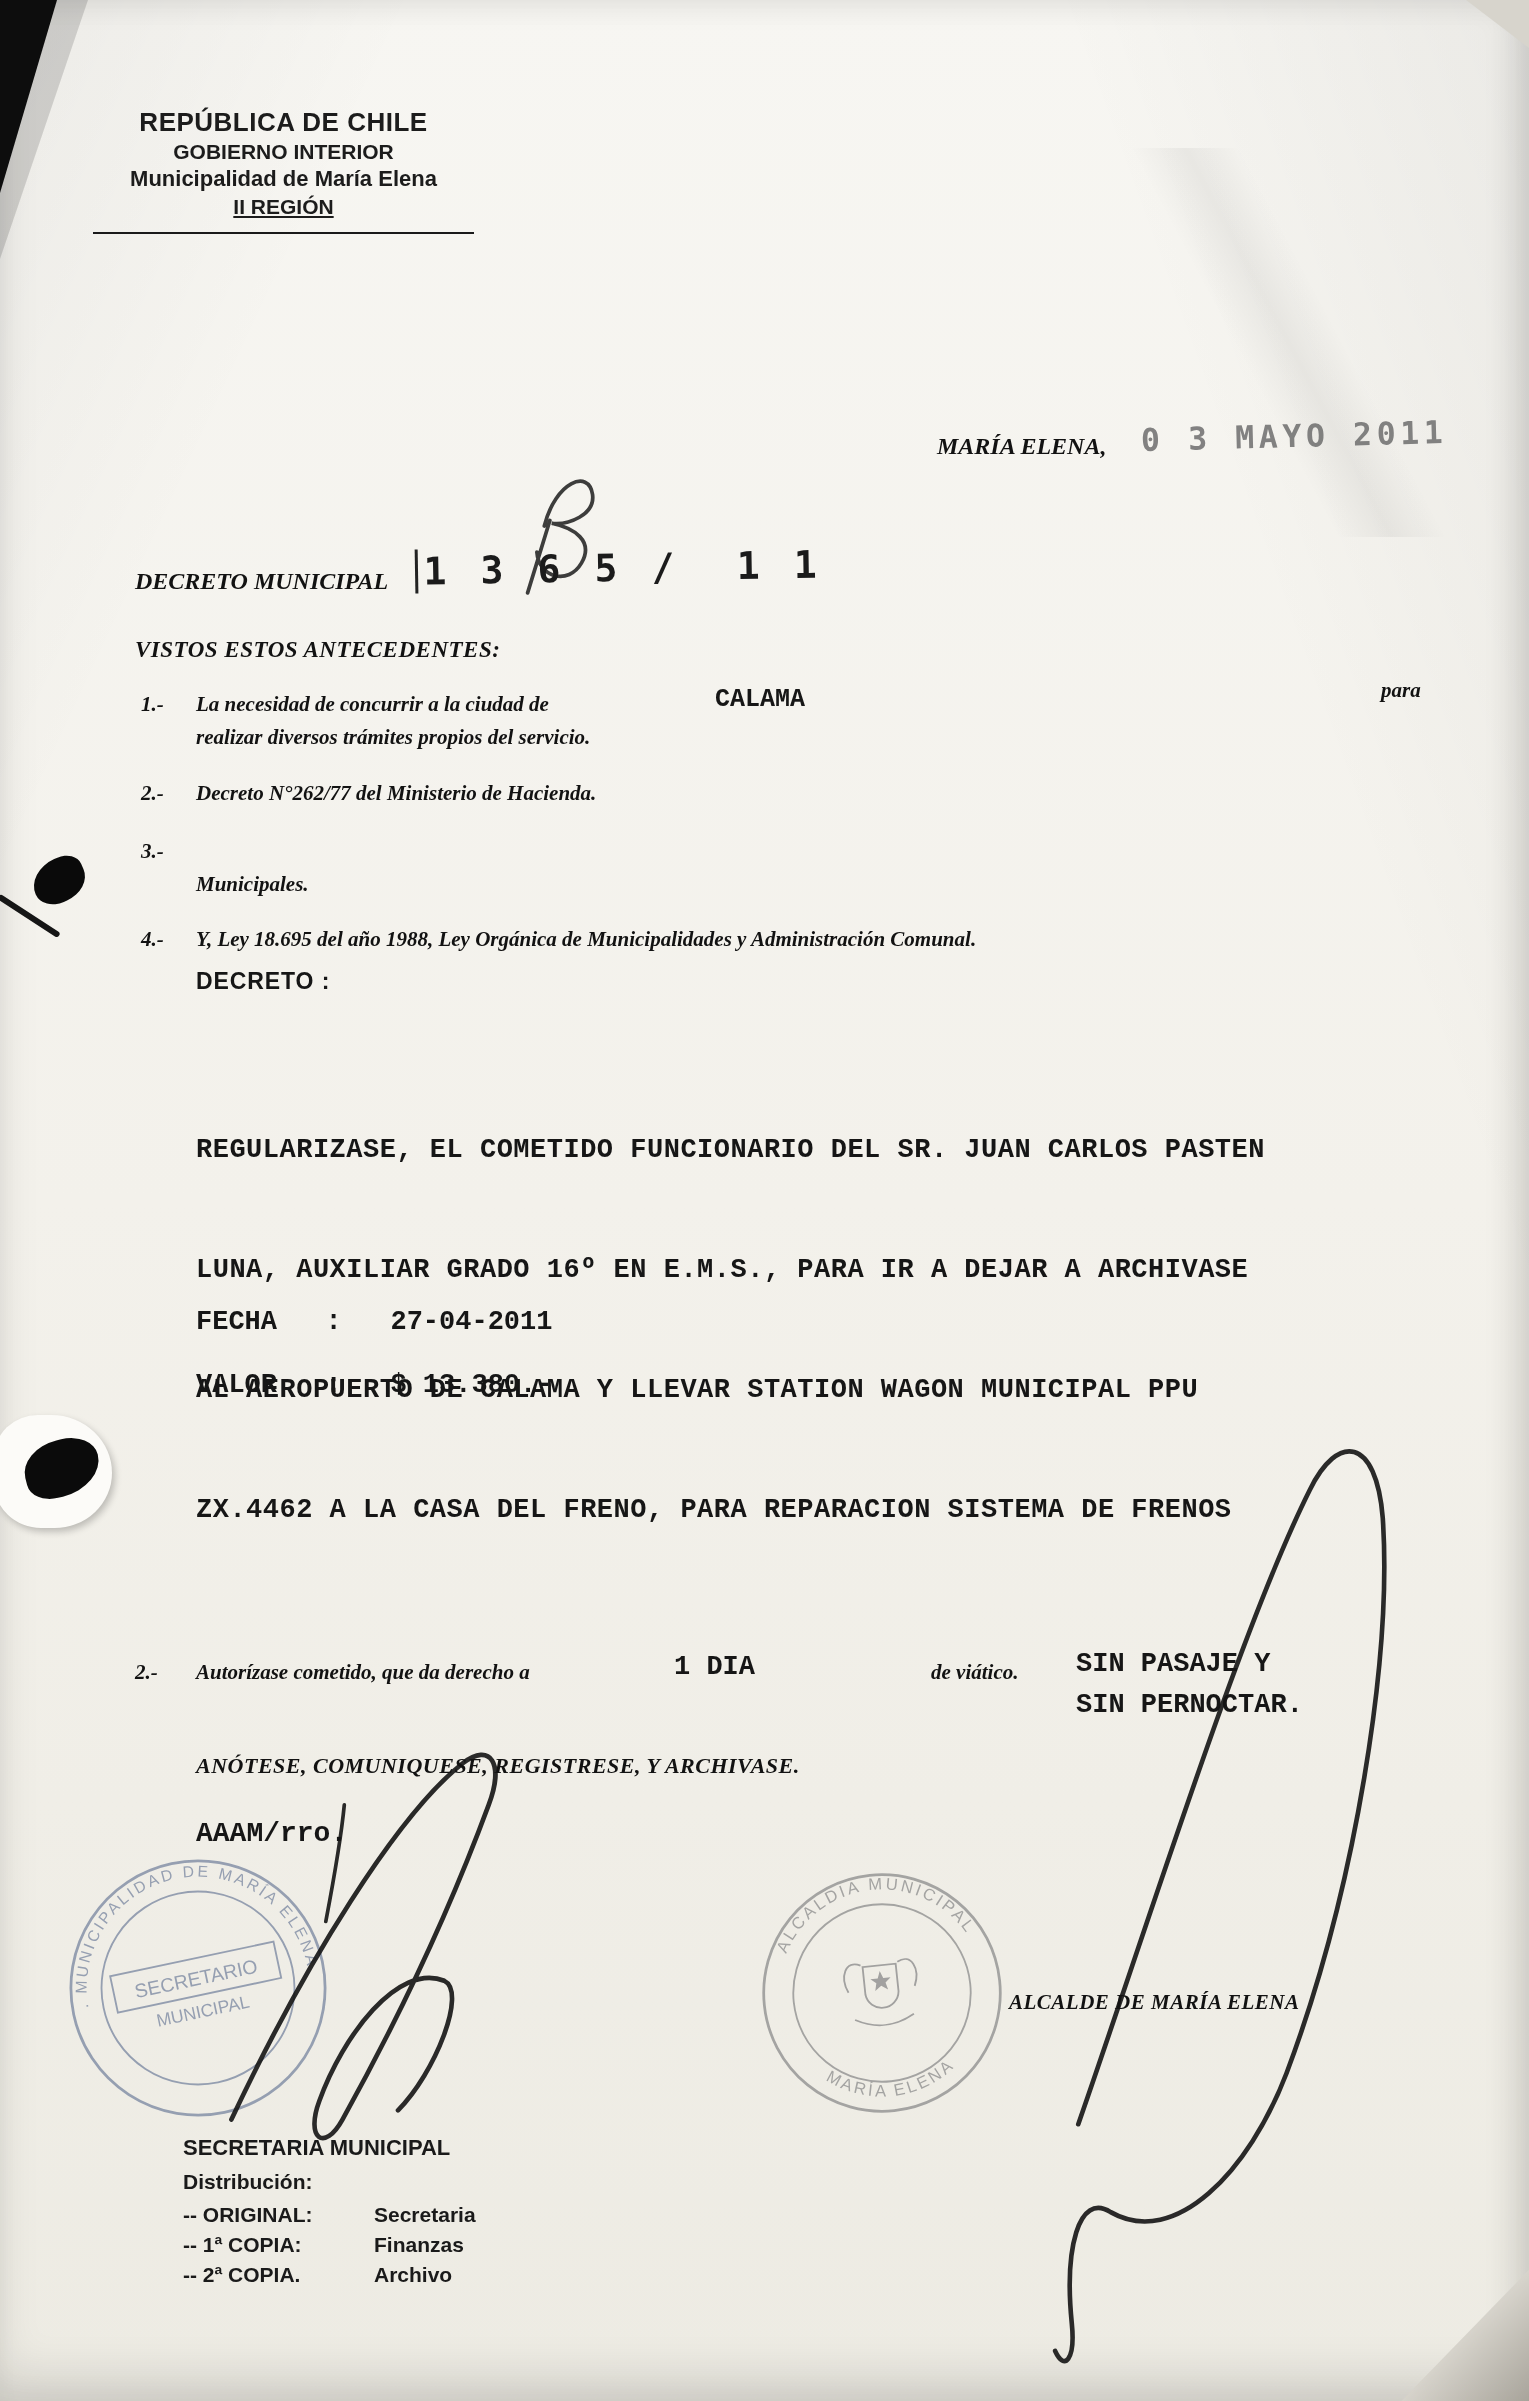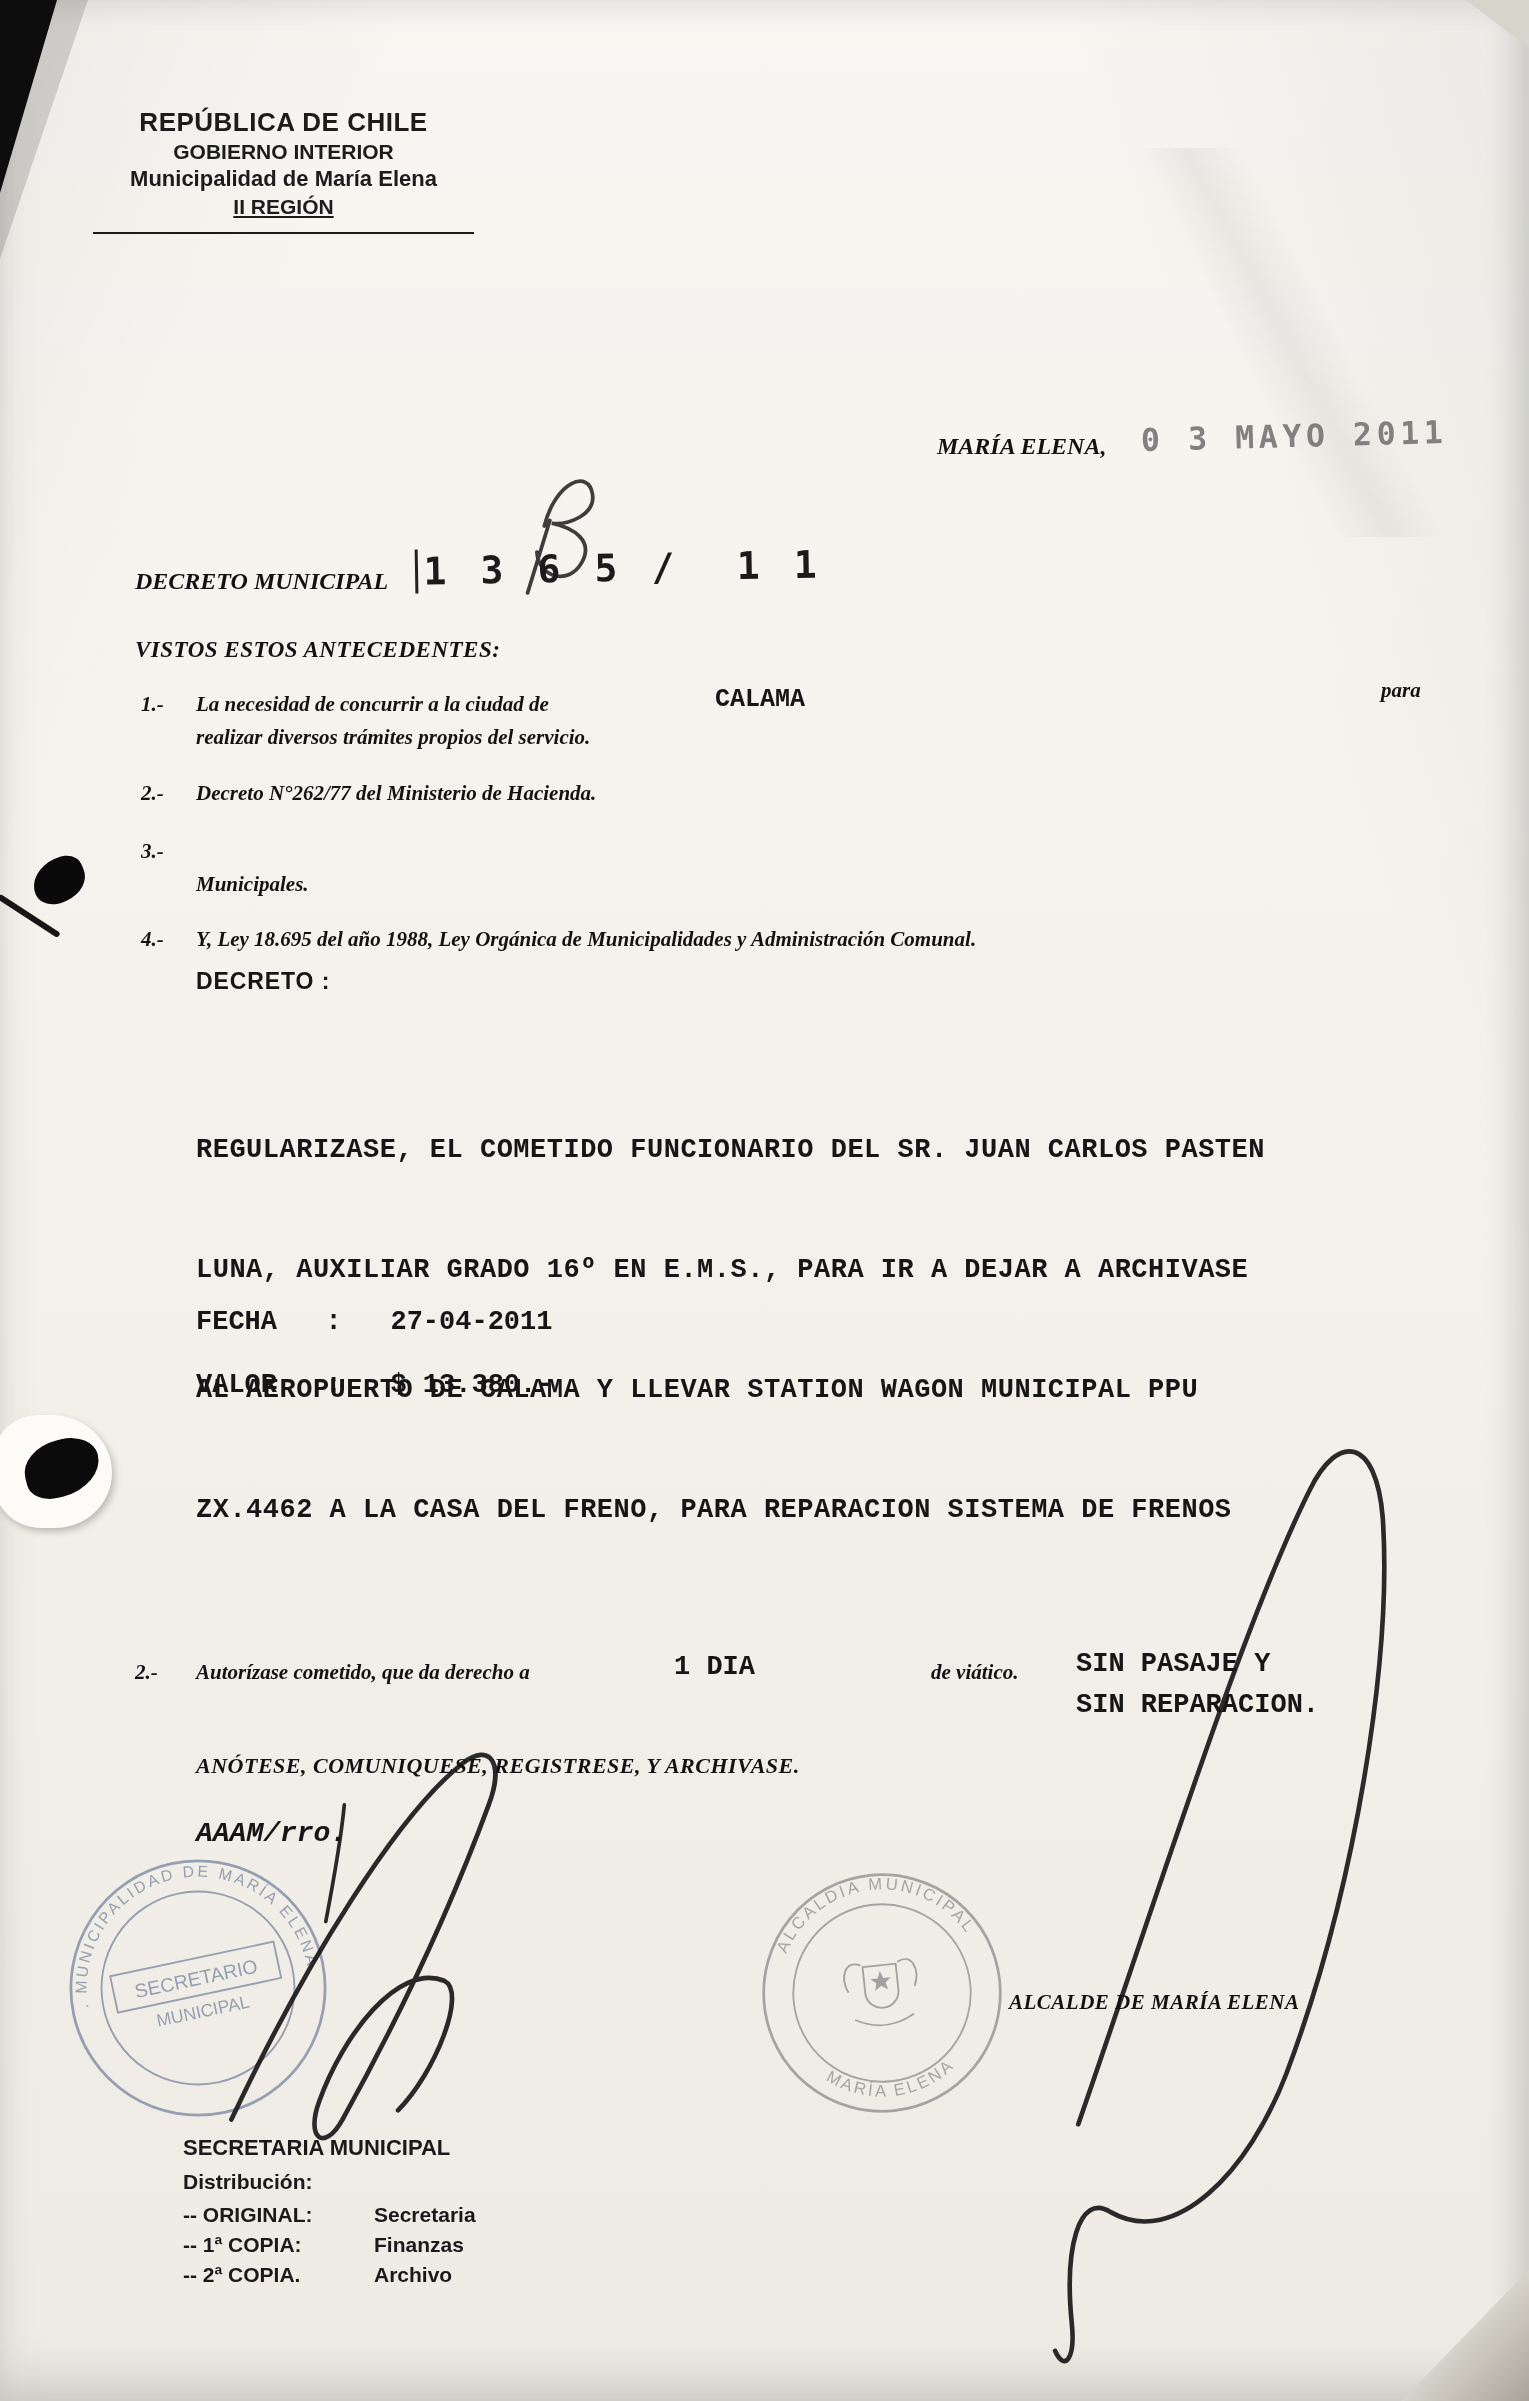--- a/index.html
+++ b/index.html
@@ -69,21 +69,21 @@
   .body-text{left:196px;top:1050px;font-size:27px;line-height:40px;letter-spacing:0.5px;white-space:pre;}
   .fecha{left:196px;top:1307px;font-size:27px;white-space:pre;}
   .valor{left:196px;top:1370px;font-size:27px;white-space:pre;}
   .v-num{left:135px;top:1660px;}
   .v-pre{left:196px;top:1660px;}
   .v-days{left:674px;top:1652px;font-size:27px;text-align:right;}
   .v-mid{left:931px;top:1660px;}
   .v-r1{left:1076px;top:1649px;font-size:27px;}
   .v-r2{left:1076px;top:1690px;font-size:27px;}
   .closing{left:196px;top:1753px;font-size:22px;letter-spacing:0.5px;}
-  .initials{left:196px;top:1818px;font-size:28px;font-weight:bold;font-style:italic;}
+  .initials{left:196px;top:1818px;font-size:28px;font-weight:bold;}
   .alcalde-title{left:1009px;top:1990px;font-size:21px;letter-spacing:0.5px;}
   
   .stamp-left{left:57px;top:1847px;width:282px;height:282px;transform:rotate(-12deg);opacity:.78;}
   .stamp-right{left:748px;top:1859px;width:268px;height:268px;transform:rotate(-6deg);opacity:.8;}
   .hand-b{left:496px;top:437px;width:130px;height:167px;}
   .sig-overlay{left:0;top:0;width:1529px;height:2401px;pointer-events:none;}
   
   .sans-b{font-family:"Liberation Sans",sans-serif;font-weight:bold;color:#1a1a1a;font-size:21px;}
   .footer-title{left:183px;top:2135px;font-size:22px;}
   .footer-dist{left:183px;top:2170px;}
@@ -149,21 +149,21 @@
   </div>
 
   <span class="abs tw fecha">FECHA   :   27-04-2011</span>
   <span class="abs tw valor">VALOR   :   $ 13.380.-</span>
 
   <span class="abs it v-num">2.-</span>
   <span class="abs it v-pre">Autorízase cometido, que da derecho a</span>
   <span class="abs tw v-days">1 DIA</span>
   <span class="abs it v-mid">de viático.</span>
   <span class="abs tw v-r1">SIN PASAJE Y</span>
-  <span class="abs tw v-r2">SIN REPARACION.</span>
+  <span class="abs tw v-r2">SIN PERNOCTAR.</span>
 
   <span class="abs it closing">ANÓTESE, COMUNIQUESE, REGISTRESE, Y ARCHIVASE.</span>
   <span class="abs tw initials">AAAM/rro.</span>
 
   <svg class="abs stamp-left" viewBox="-152 -152 304 304">
     <g stroke="#7d8aa3" fill="none">
       <circle r="137" stroke-width="3"></circle>
       <circle r="104" stroke-width="2"></circle>
       <rect x="-90" y="-32" width="180" height="40" stroke-width="2"></rect>
     </g>

